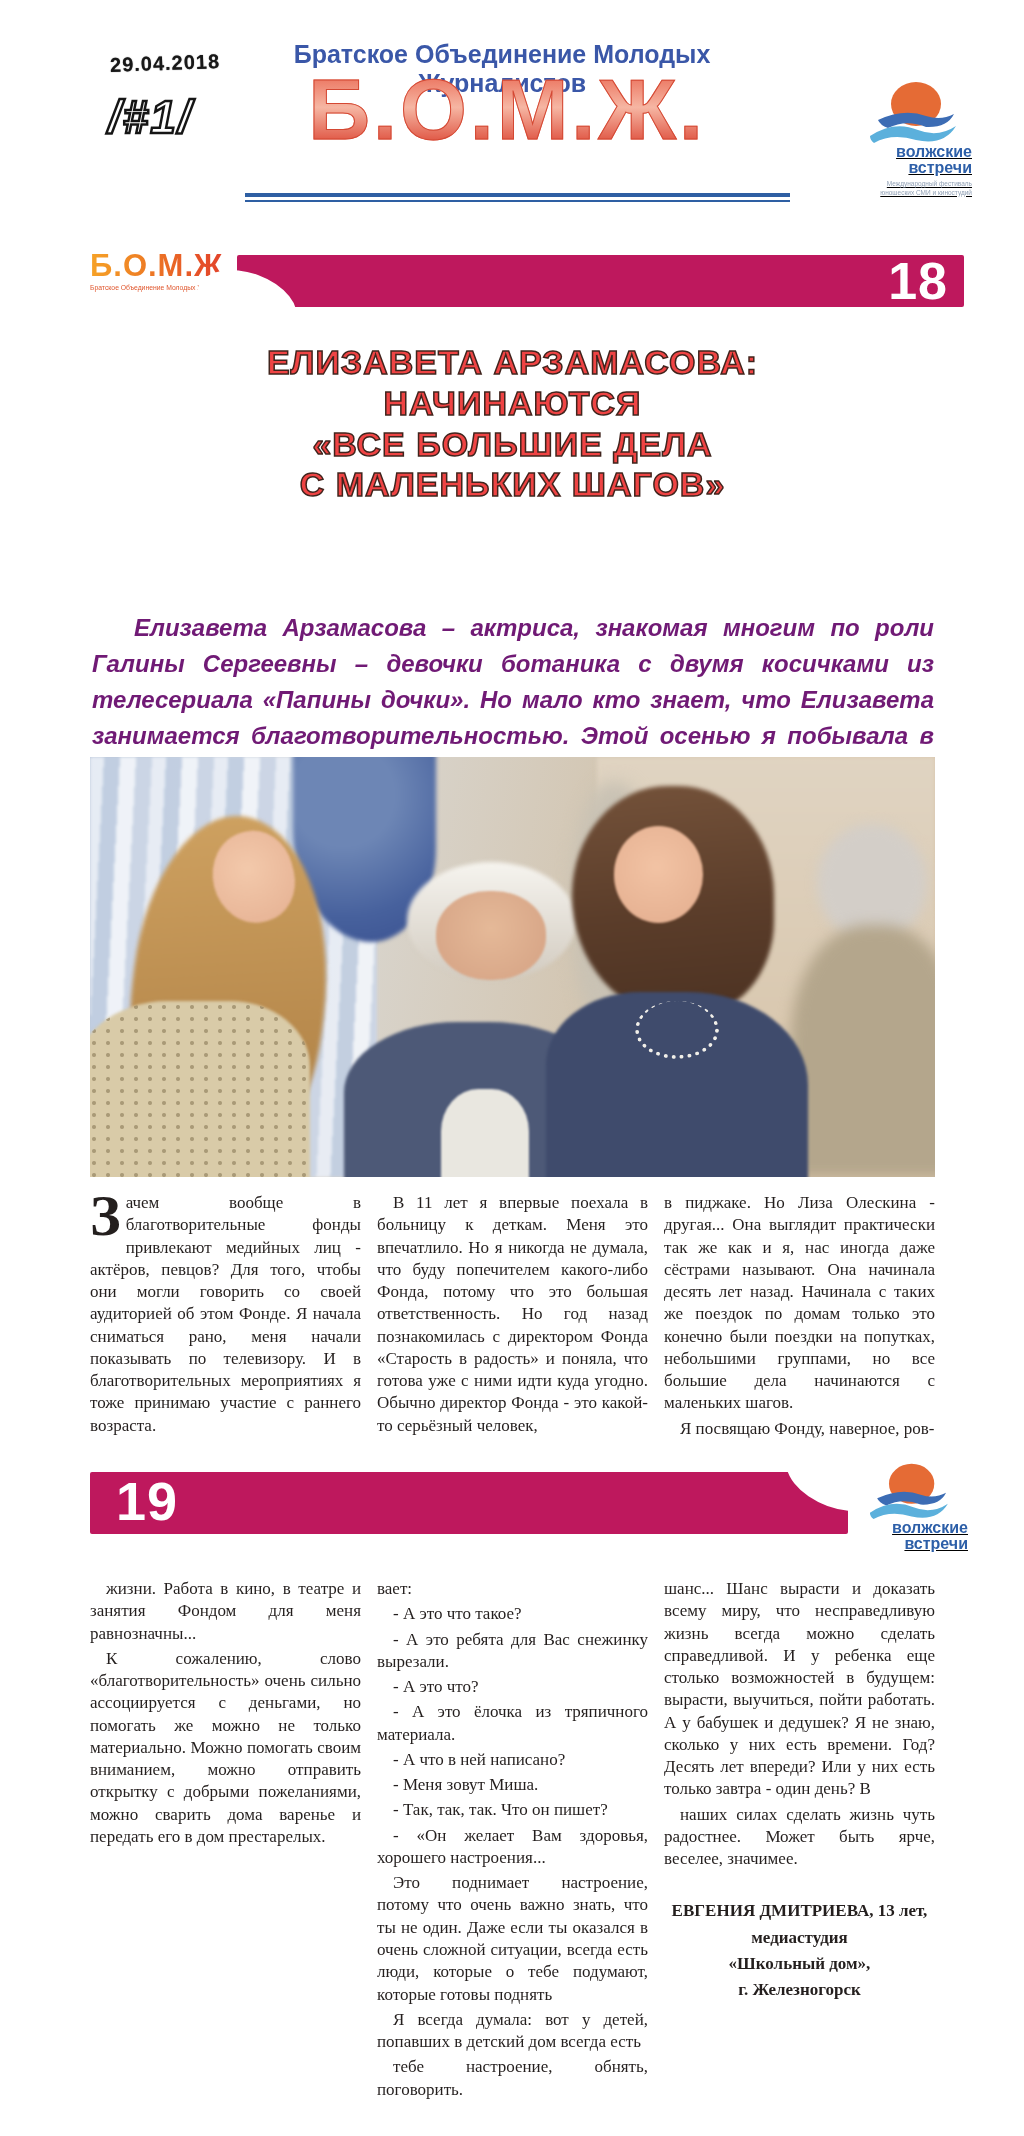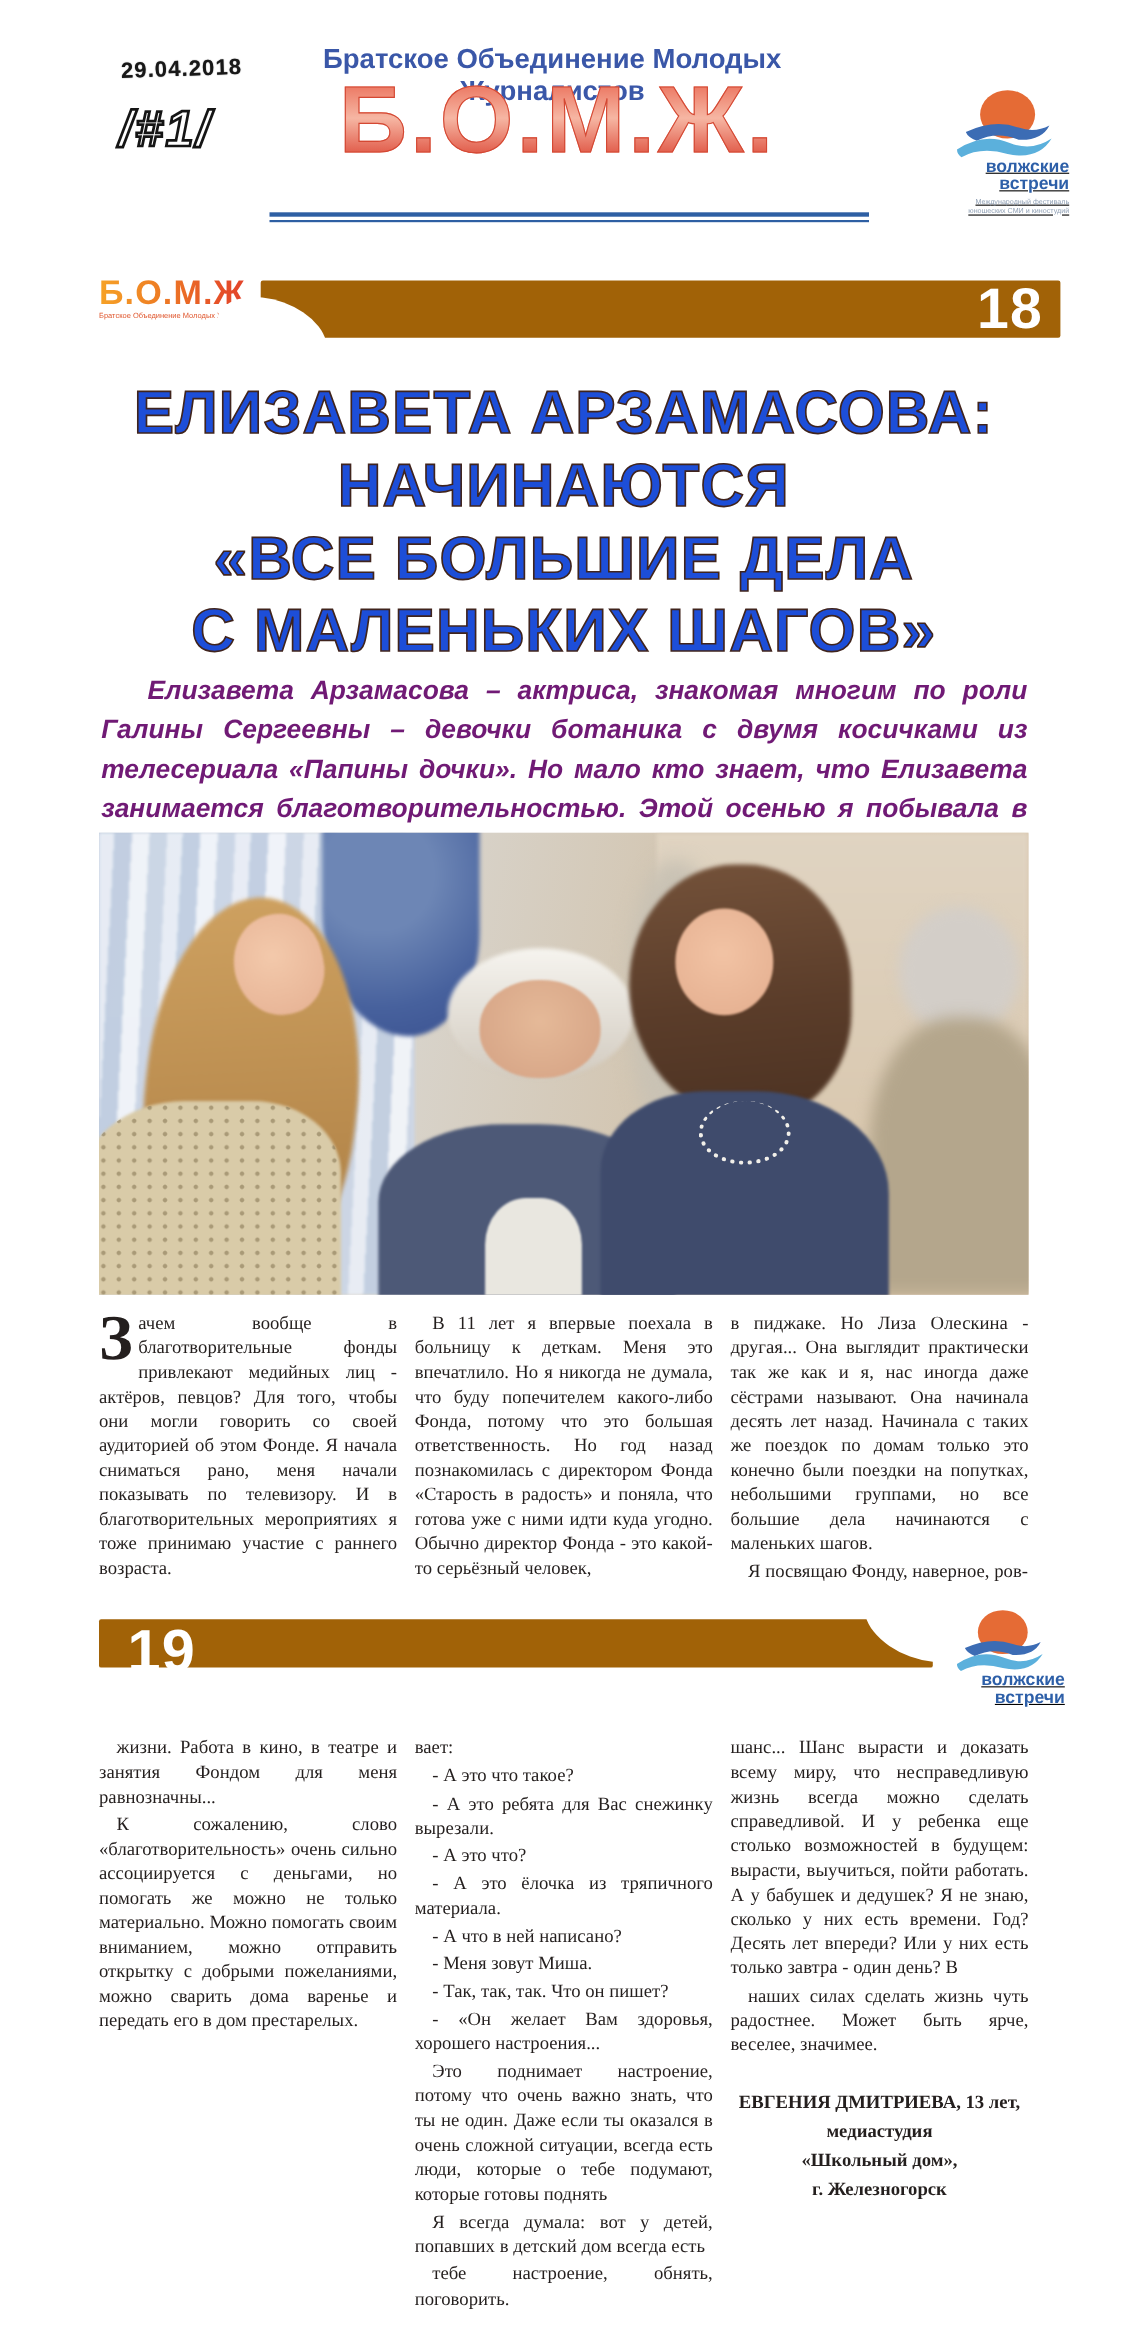--- a/index.html
+++ b/index.html
@@ -25,43 +25,43 @@
 
   .festival{position:absolute;width:120px;text-align:right;text-decoration:underline;}
   .festival .fl-name{font-family:"Liberation Sans",sans-serif;font-weight:bold;
         font-size:16px;line-height:1.0;color:#2d5fa8;}
   .festival .fl-cap{margin-top:4px;font-family:"Liberation Sans",sans-serif;
         font-size:6.5px;line-height:1.35;color:#90a0b5;}
   .festival-1{left:852px;top:80px;}
   .festival-2{left:848px;top:1462px;}
 
   
-  .bar{position:absolute;background:#a16207;}
+  .bar{position:absolute;background:#be185d;}
   .bar .notch{position:absolute;background:#ffffff;border-radius:50%;}
   .bar18{left:237px;top:255px;width:727px;height:52px;border-radius:2px;}
   .bar18 .notch{left:-42px;bottom:-30px;width:104px;height:64px;transform:rotate(20deg);}
   .bar18 .pagenum{position:absolute;right:16px;top:-4px;font-family:"Liberation Sans",sans-serif;
         font-weight:bold;font-size:52px;color:#ffffff;letter-spacing:1px;}
-  .bar19{left:90px;top:1472px;width:758px;height:44px;border-radius:2px;}
+  .bar19{left:90px;top:1472px;width:758px;height:62px;border-radius:2px;}
   .bar19 .notch{right:-46px;top:-32px;width:110px;height:68px;transform:rotate(20deg);}
   .bar19 .pagenum{position:absolute;left:26px;top:-2px;font-family:"Liberation Sans",sans-serif;
         font-weight:bold;font-size:54px;color:#ffffff;letter-spacing:1px;}
 
   .mini-masthead{position:absolute;left:90px;top:250px;width:160px;text-align:left;}
   .mini-masthead .mm-title{font-family:"Liberation Sans",sans-serif;font-weight:bold;
         font-size:31px;line-height:1.0;letter-spacing:1px;
         background:linear-gradient(90deg,#f6a227,#ee7e24,#e65328,#de332d);
         -webkit-background-clip:text;background-clip:text;color:transparent;}
   .mini-masthead .mm-cap{margin-top:3px;font-family:"Liberation Sans",sans-serif;
         font-size:6.8px;color:#e0572e;white-space:nowrap;}
 
   
   .headline{position:absolute;left:90px;top:342px;width:845px;text-align:center;
-        font-family:"Liberation Sans",sans-serif;font-weight:bold;font-size:55px;line-height:1.2;
-        color:#1d4ed8;-webkit-text-stroke:1.5px #40241d;letter-spacing:1px;}
+        font-family:"Liberation Sans",sans-serif;font-weight:bold;font-size:34px;line-height:1.2;
+        color:#ef4444;-webkit-text-stroke:1.5px #40241d;letter-spacing:1px;}
   .lede{position:absolute;left:92px;top:610px;width:842px;
         font-family:"Liberation Sans",sans-serif;font-weight:bold;font-style:italic;
         font-size:24px;line-height:1.5;color:#701a75;text-align:justify;text-indent:42px;}
 
   
   .photo{position:absolute;left:90px;top:757px;width:845px;height:420px;overflow:hidden;
         background:linear-gradient(100deg,#b9c6d8 0%,#ccd4df 16%,#d8d3ca 35%,#d3c6b2 58%,#dccab2 78%,#d6c3aa 100%);}
   .photo div{position:absolute;}
   .ph-curtain{left:0;top:0;width:34%;height:100%;
         background:repeating-linear-gradient(93deg,#e9eef6 0 14px,#c2cfe2 14px 30px,#f2f5fa 30px 46px,#ccd6e6 46px 62px);

